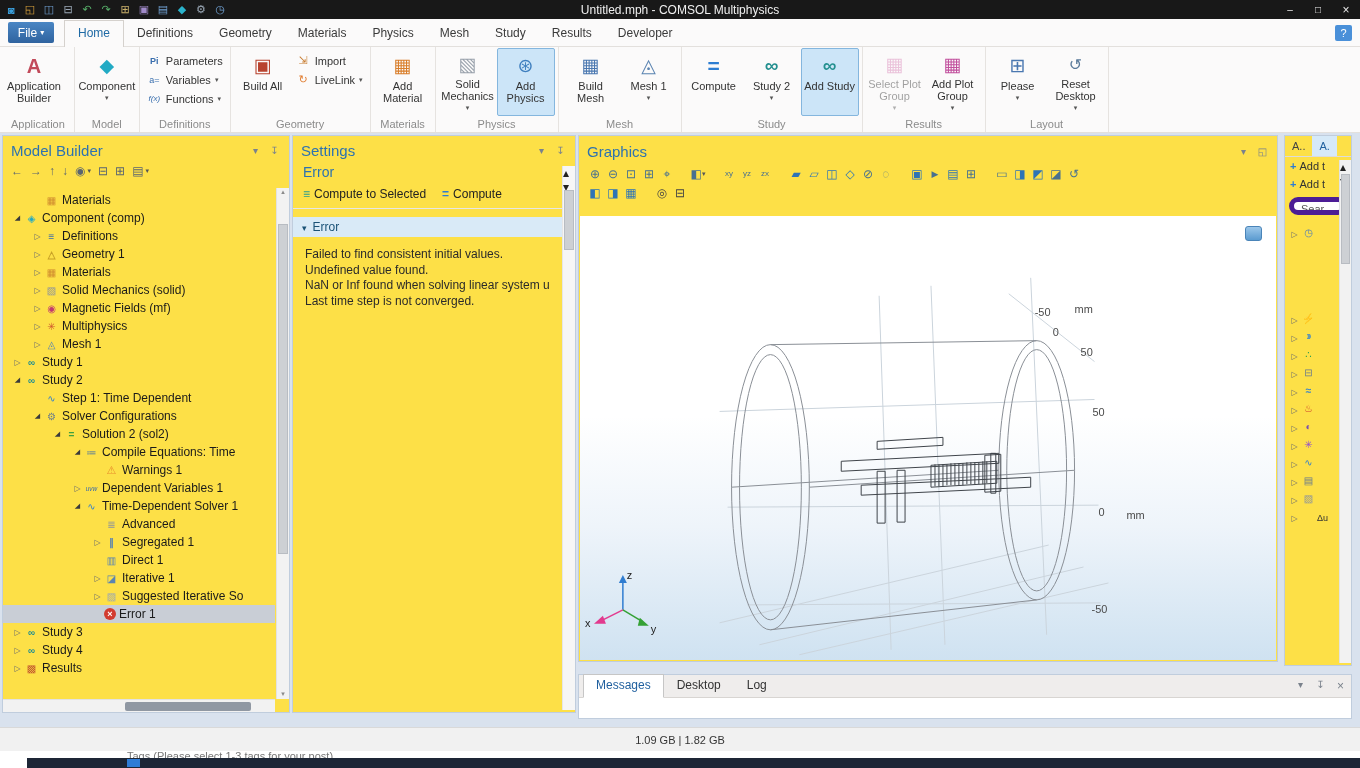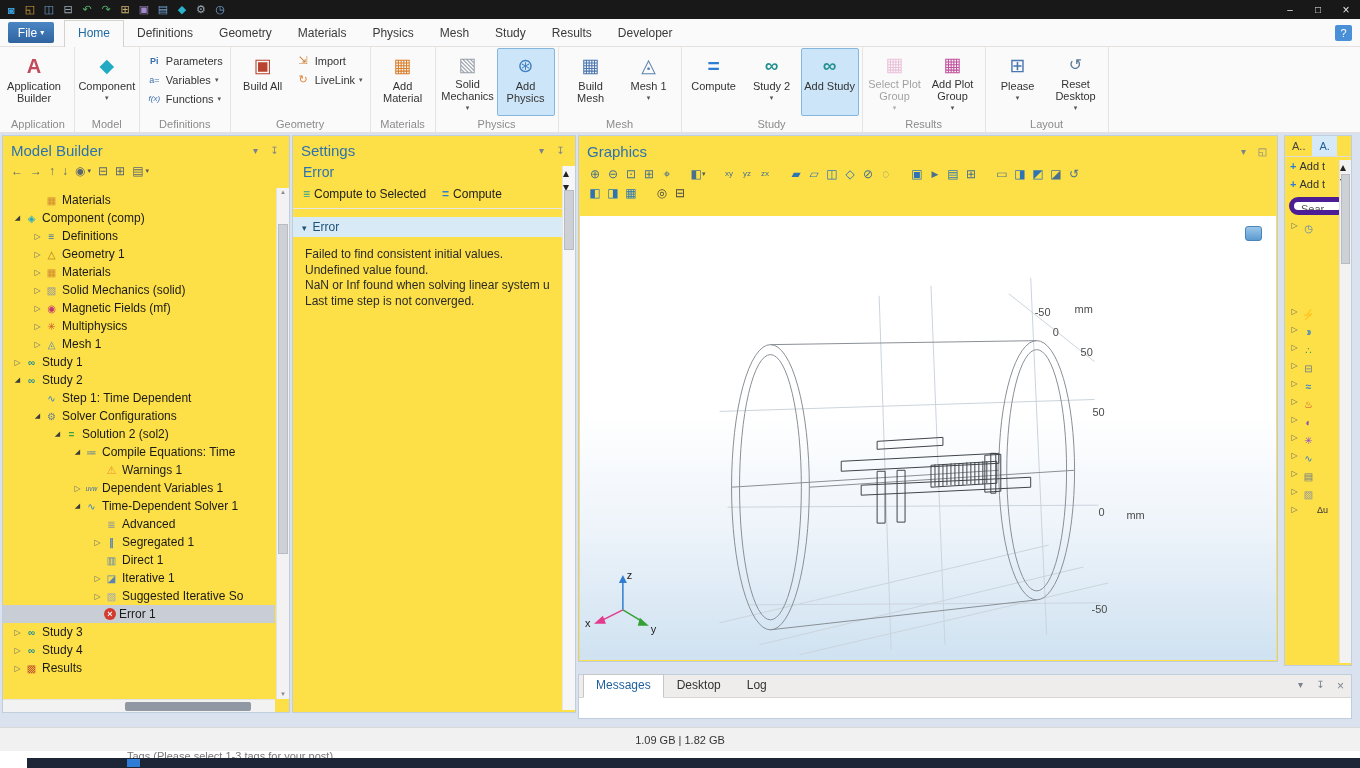--- a/index.html
+++ b/index.html
@@ -200,21 +200,21 @@
   .ctx-btn{position:absolute;right:14px;top:10px;width:17px;height:15px;border-radius:3px;background:linear-gradient(#9cc7ea,#5b9bd0);border:1px solid #4a84b8;}
 
   
   .sidebar{left:1284px;top:2px;width:68px;height:531px;overflow:hidden;}
   .sb-tabs{display:flex;border-bottom:1px solid #dcdcdc;}
   .sb-tab{padding:4px 7px;font-size:11px;color:#444;}
   .sb-tab[data-active="true"]{background:#d6e9f8;color:#1f5f9e;}
   .sb-add{display:flex;align-items:center;gap:3px;padding:3px 5px;font-size:11px;color:#333;white-space:nowrap;}
   .plus-icon::before{content:"+";color:#2d7dd2;font-weight:bold;}
   .sb-search{margin:4px 4px 6px;height:18px;border:5px solid #4c1d95;border-radius:9px;padding:1px 7px;font-size:11px;color:#555;overflow:hidden;white-space:nowrap;background:#fff;}
-  .sb-item{display:flex;align-items:flex-start;height:18px;padding-left:3px;white-space:nowrap;}
+  .sb-item{display:flex;align-items:flex-end;height:18px;padding-left:3px;white-space:nowrap;}
   .sb-item .tw::before{content:"▷";font-size:8px;}
   .pi{width:15px;height:14px;display:inline-flex;align-items:center;justify-content:center;font-size:10px;}
   .pi[data-icon="recent-clock"]::before{content:"◷";color:#5b84b1;}
   .pi[data-icon="acdc"]::before{content:"⚡";color:#2d7dd2;}
   .pi[data-icon="acoustics"]::before{content:")))";font-size:6px;letter-spacing:-1px;color:#2d7dd2;font-weight:bold;}
   .pi[data-icon="chemical-species"]::before{content:"∴";color:#2a9d52;}
   .pi[data-icon="electrochemistry"]::before{content:"⊟";color:#6a7b8c;}
   .pi[data-icon="fluid-flow"]::before{content:"≈";color:#2d7dd2;font-weight:bold;}
   .pi[data-icon="heat-transfer"]::before{content:"♨";color:#d1452e;}
   .pi[data-icon="optics"]::before{content:"◐";color:#7a4fb0;}
@@ -270,20 +270,21 @@
         <span class="qat-ic" data-icon="paste"></span>
 
         <span class="qat-ic" data-icon="model-manager"></span>
 
         <span class="qat-ic" data-icon="add-component"></span>
 
         <span class="qat-ic" data-icon="preferences"></span>
 
         <span class="qat-ic" data-icon="help"></span>
       </div>
+    <div class="win-title">Untitled.mph - COMSOL Multiphysics</div>
     <div class="win-controls">
 
         <span class="wc" data-icon="minimize"></span>
 
         <span class="wc" data-icon="maximize"></span>
 
         <span class="wc" data-icon="close"></span>
       </div>
   </div>
 

